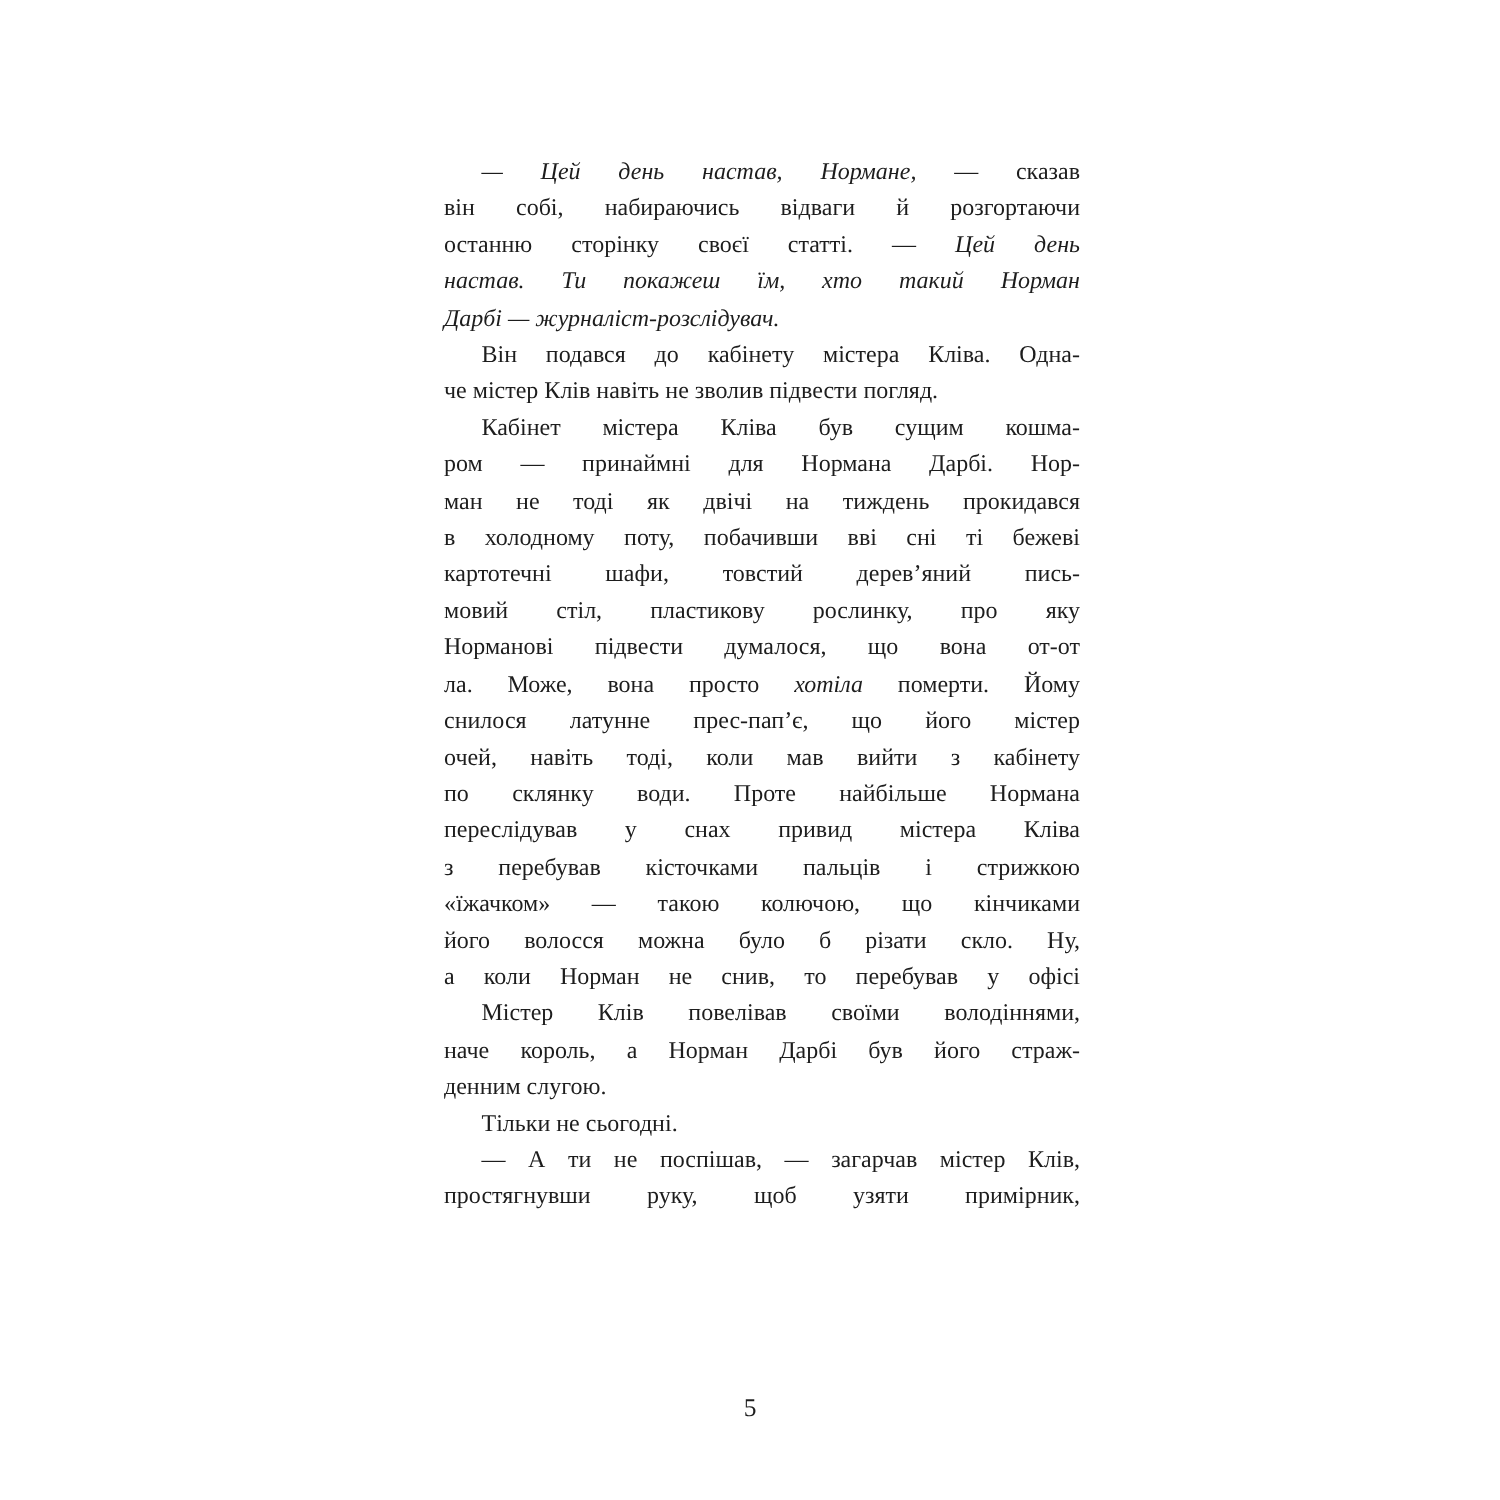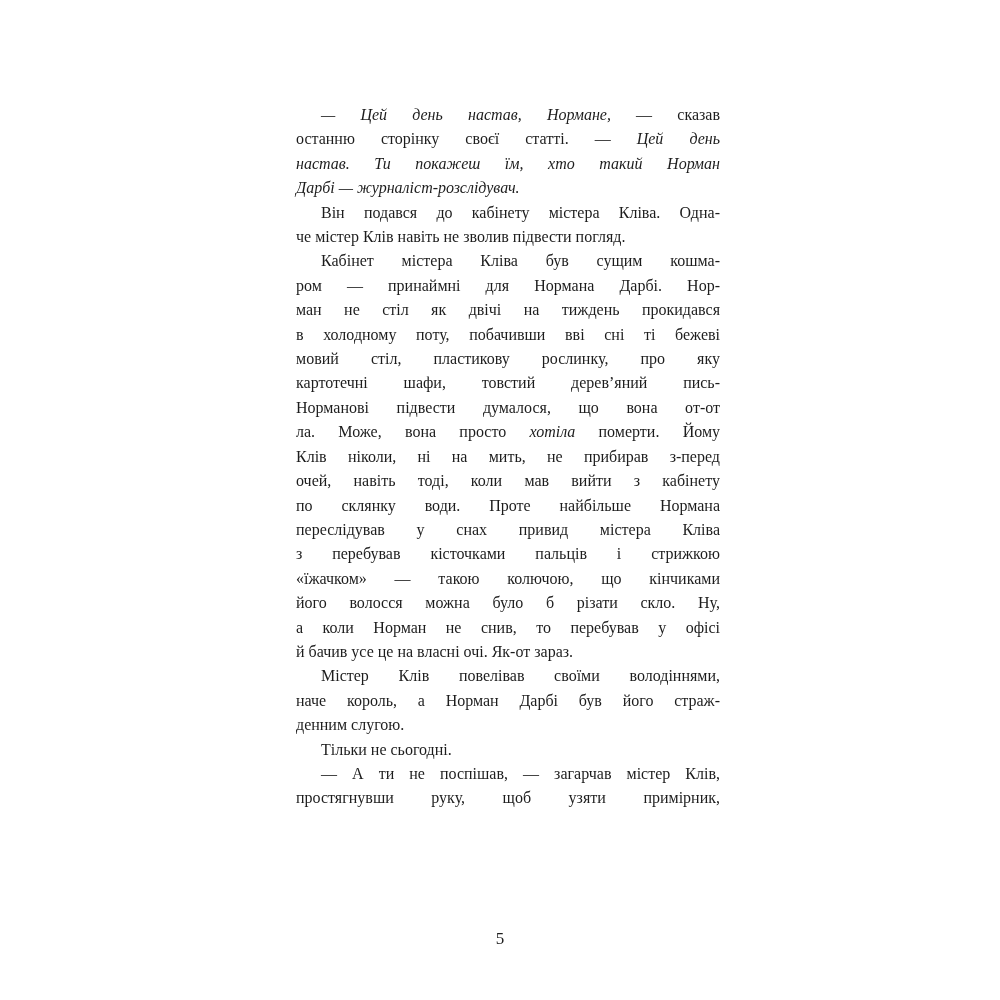--- a/index.html
+++ b/index.html
@@ -47,46 +47,46 @@
     line-height: 20px;
   }
 </style>
 </head>
 <body>
 
 <div class="page">
   <div class="text-block">
       <div class="paragraph">
         <div class="line first just"><span class="em">— Цей день настав, Нормане,</span><span> — сказав</span></div>
+        <div class="line just"><span>він собі, набираючись відваги й розгортаючи</span></div>
         <div class="line just"><span>останню сторінку своєї статті. — </span><span class="em">Цей день</span></div>
         <div class="line just"><span class="em">настав. Ти покажеш їм, хто такий Норман</span></div>
         <div class="line"><span class="em">Дарбі — журналіст-розслідувач.</span></div>
       </div>
       <div class="paragraph">
         <div class="line first just"><span>Він подався до кабінету містера Кліва. Одна-</span></div>
         <div class="line"><span>че містер Клів навіть не зволив підвести погляд.</span></div>
       </div>
       <div class="paragraph">
         <div class="line first just"><span>Кабінет містера Кліва був сущим кошма-</span></div>
         <div class="line just"><span>ром — принаймні для Нормана Дарбі. Нор-</span></div>
-        <div class="line just"><span>ман не стіл як двічі на тиждень прокидався</span></div>
+        <div class="line just"><span>ман не тоді як двічі на тиждень прокидався</span></div>
         <div class="line just"><span>в холодному поту, побачивши вві сні ті бежеві</span></div>
+        <div class="line just"><span>картотечні шафи, товстий дерев’яний пись-</span></div>
         <div class="line just"><span>мовий стіл, пластикову рослинку, про яку</span></div>
-        <div class="line just"><span>картотечні шафи, товстий дерев’яний пись-</span></div>
         <div class="line just"><span>Норманові підвести думалося, що вона от-от</span></div>
         <div class="line just"><span>ла. Може, вона просто </span><span class="em">хотіла</span><span> померти. Йому</span></div>
-        <div class="line just"><span>Клів ніколи, ні на мить, не прибирав з-перед</span></div>
+        <div class="line just"><span>снилося латунне прес-пап’є, що його містер</span></div>
         <div class="line just"><span>очей, навіть тоді, коли мав вийти з кабінету</span></div>
         <div class="line just"><span>по склянку води. Проте найбільше Нормана</span></div>
         <div class="line just"><span>переслідував у снах привид містера Кліва</span></div>
         <div class="line just"><span>з перебував кісточками пальців і стрижкою</span></div>
         <div class="line just"><span>«їжачком» — такою колючою, що кінчиками</span></div>
         <div class="line just"><span>його волосся можна було б різати скло. Ну,</span></div>
         <div class="line just"><span>а коли Норман не снив, то перебував у офісі</span></div>
-        <div class="line"><span>й бачив усе це на власні очі. Як-от зараз.</span></div>
       </div>
       <div class="paragraph">
         <div class="line first just"><span>Містер Клів повелівав своїми володіннями,</span></div>
         <div class="line just"><span>наче король, а Норман Дарбі був його страж-</span></div>
         <div class="line"><span>денним слугою.</span></div>
       </div>
       <div class="paragraph">
         <div class="line first"><span>Тільки не сьогодні.</span></div>
       </div>
       <div class="paragraph">

